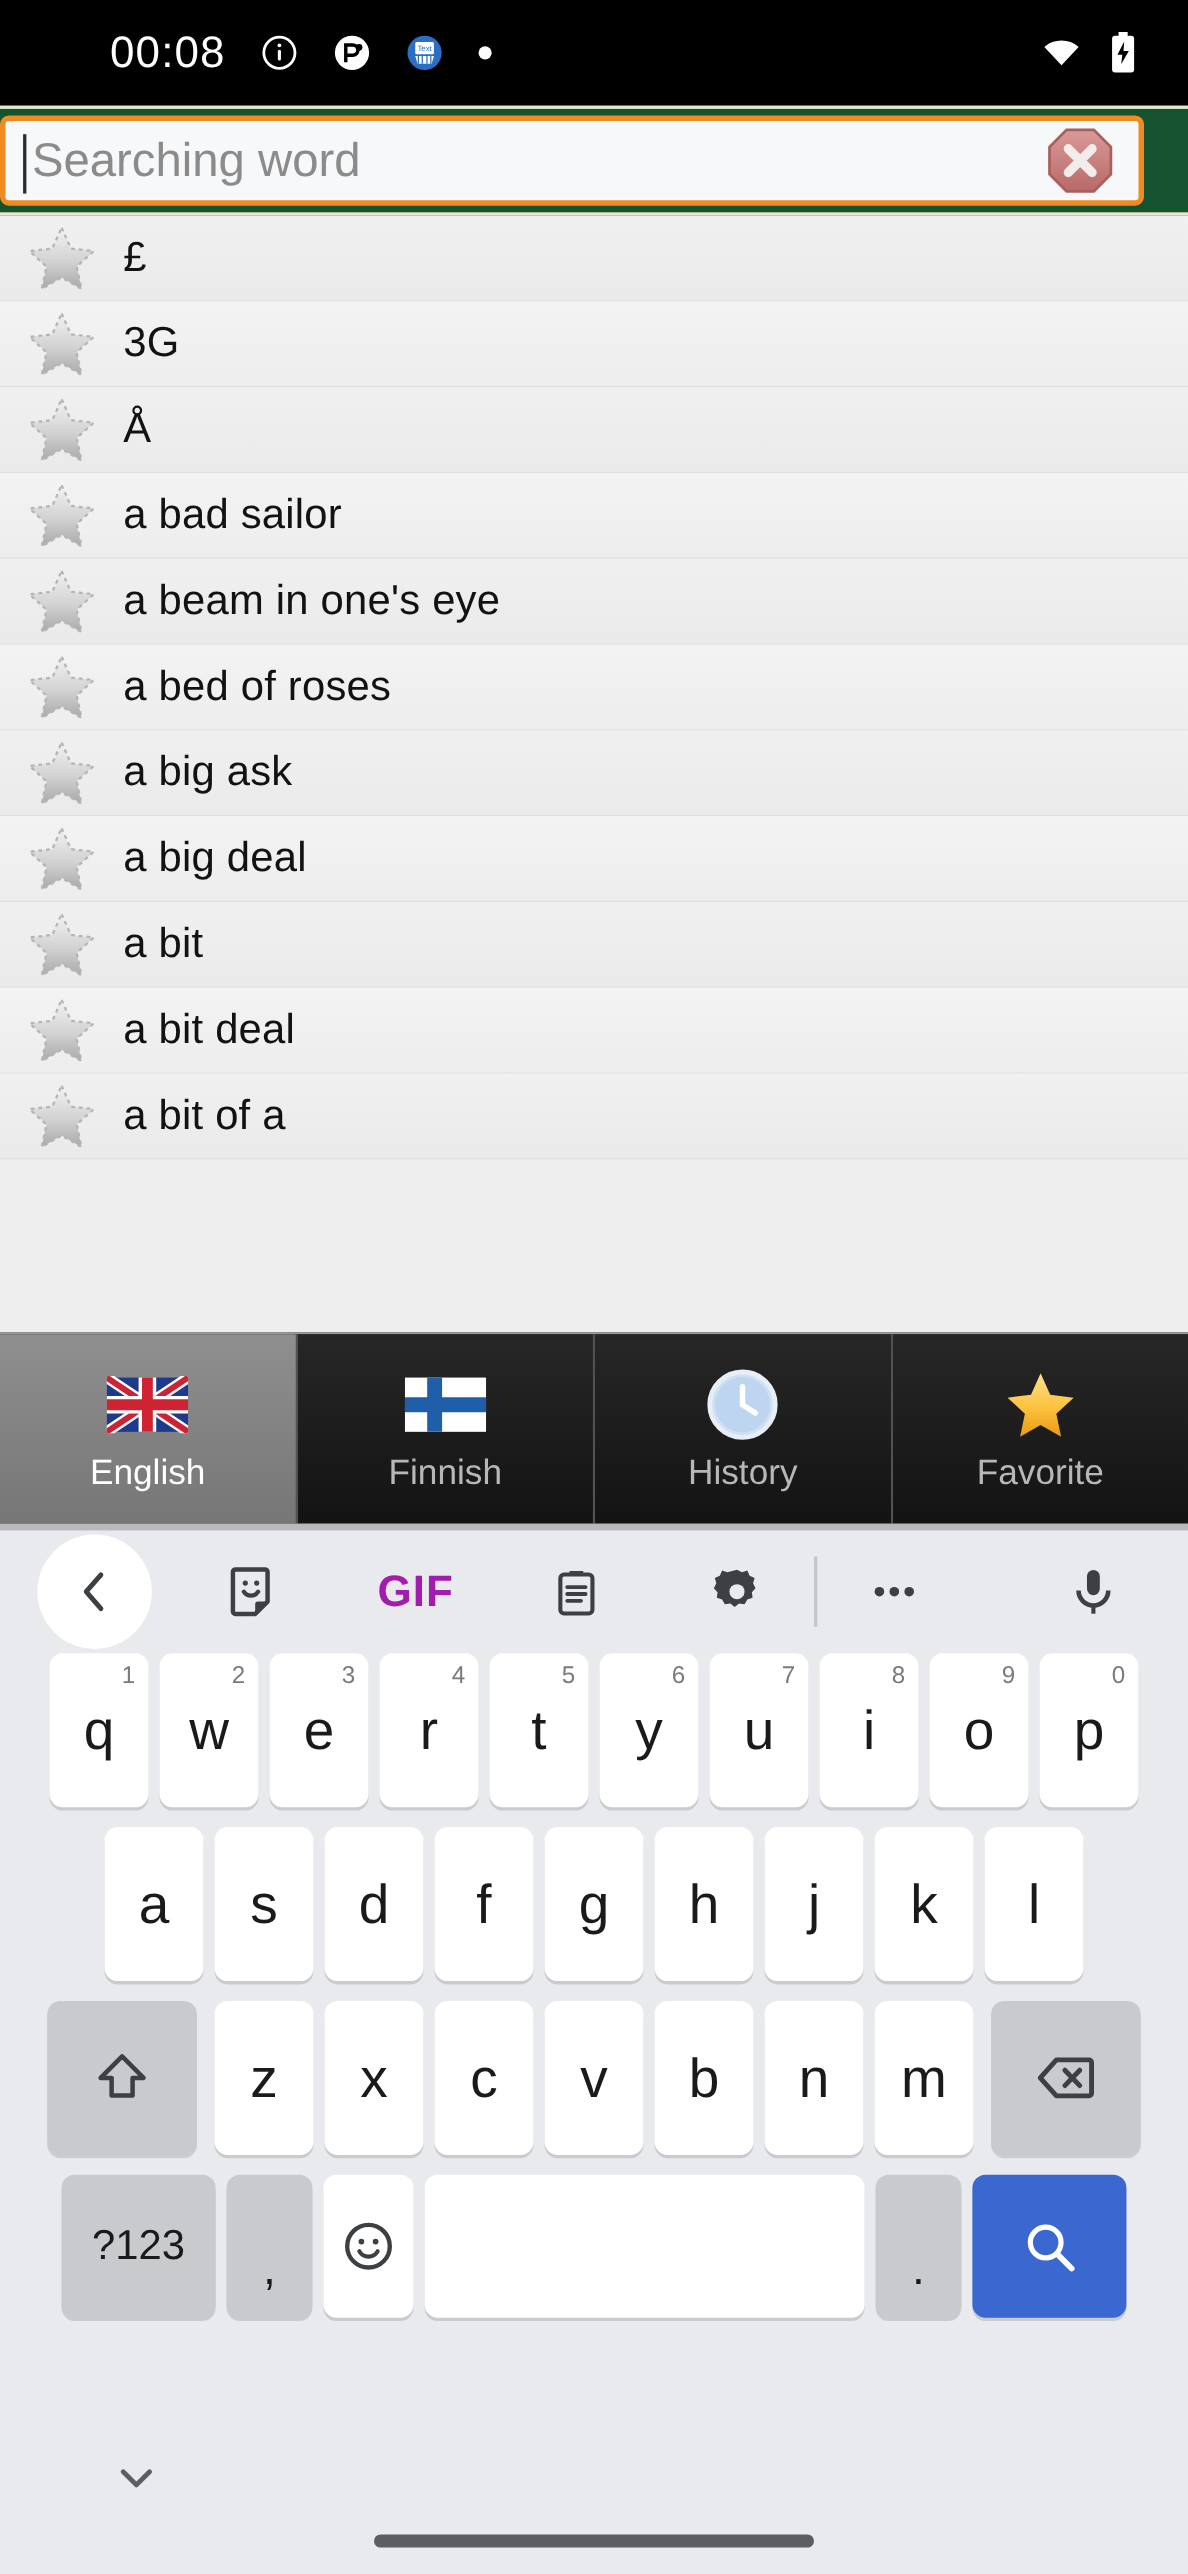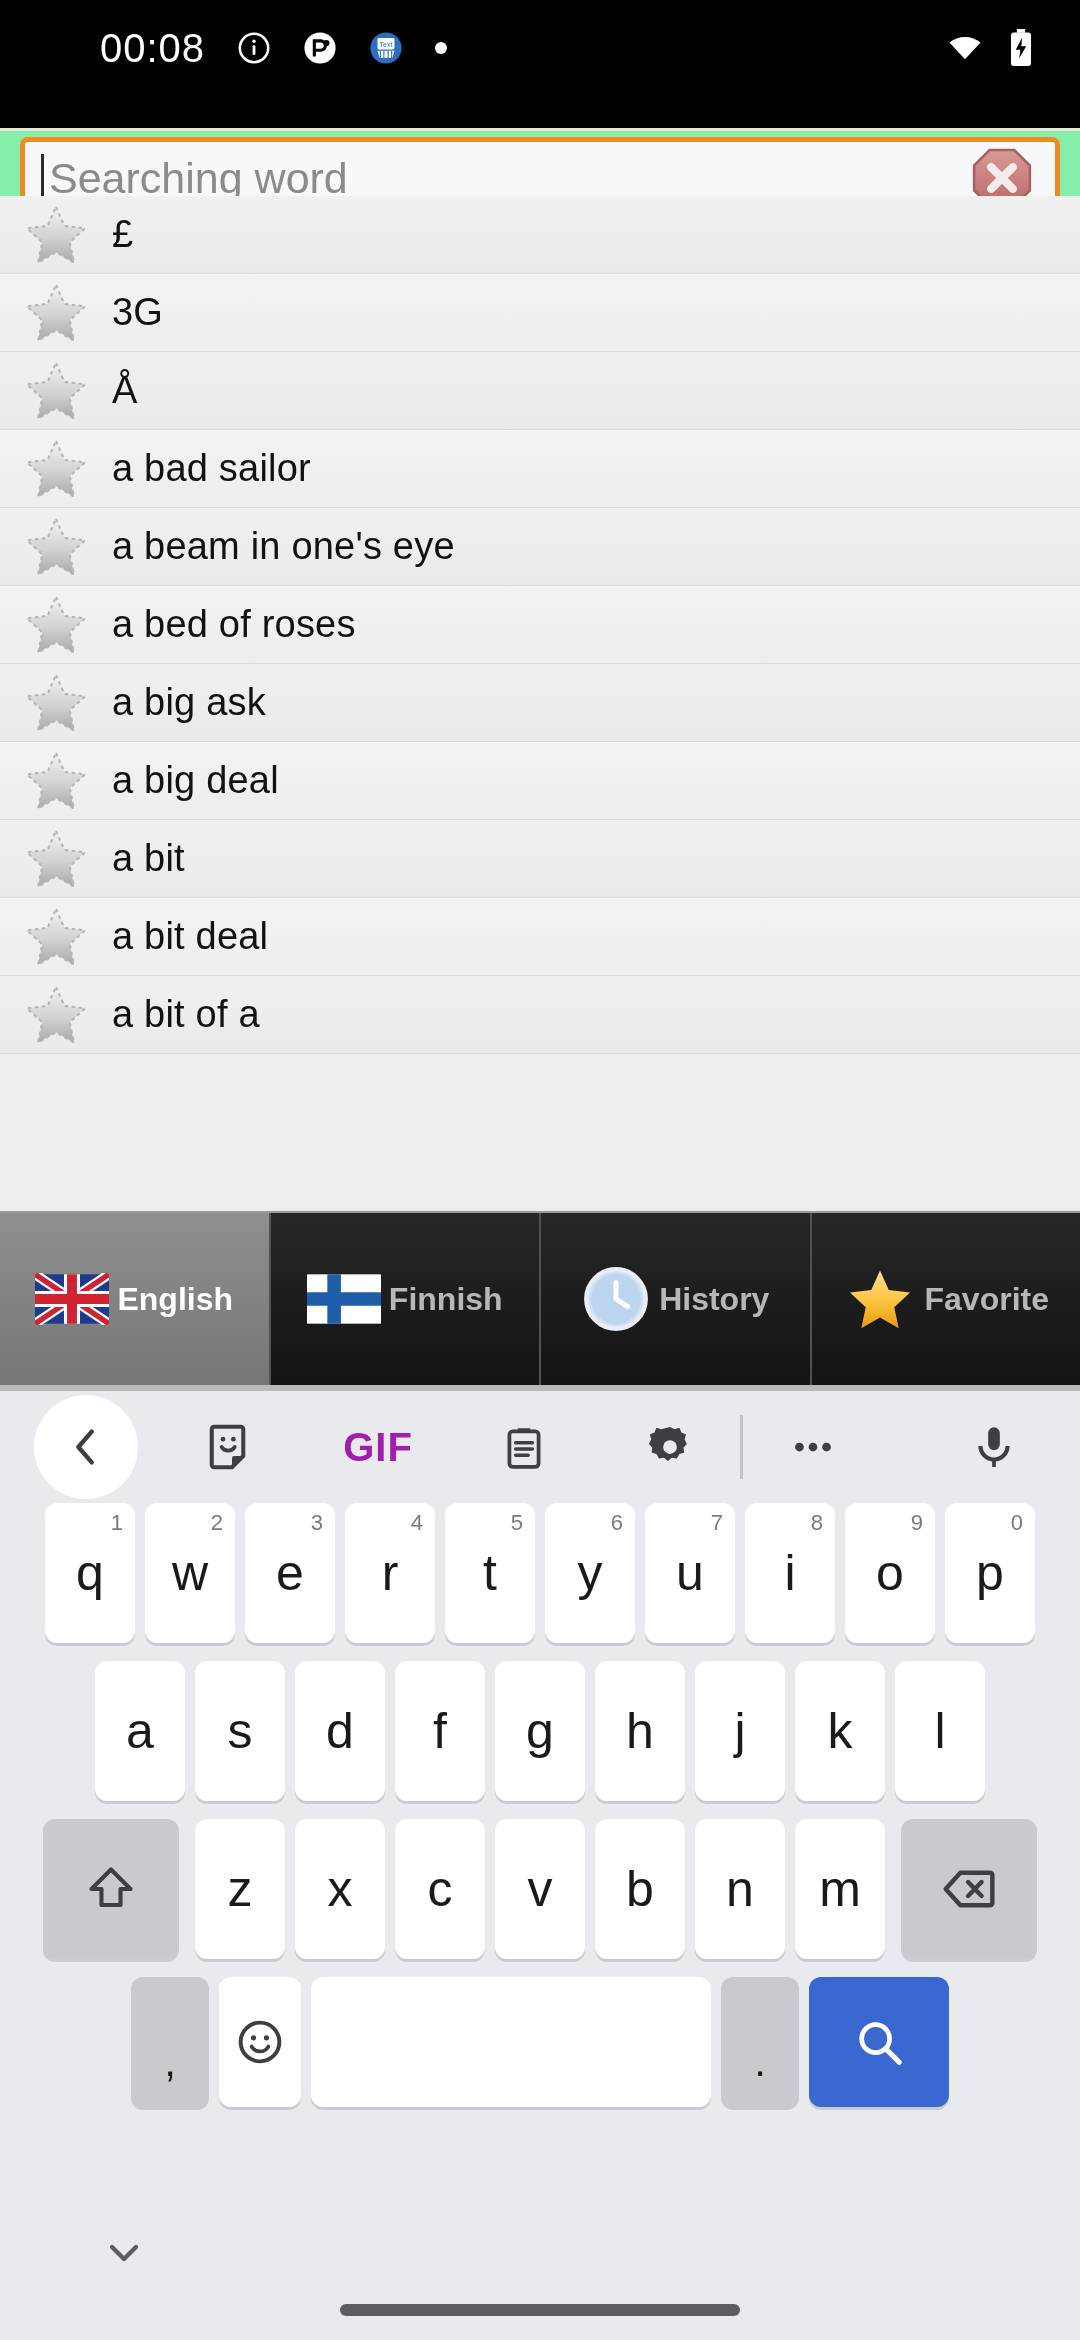--- a/index.html
+++ b/index.html
@@ -18,22 +18,22 @@
   }
   .sb-left { display:flex; align-items:center; gap:32px; margin-left:100px; }
   .sb-clock { color:#fff; font-size:40px; letter-spacing:1px; font-weight:400; }
   .sb-icon { width:34px; height:34px; display:flex; align-items:center; justify-content:center;text-align:center; }
   .sb-right { margin-left:auto; margin-right:42px; display:flex; align-items:center; gap:22px; }
   .dot-small { width:12px; height:12px; border-radius:50%; background:#fff; }
 
   
   .searchbar {
     position:absolute; left:0; top:96px; width:1080px; height:100px;
-    background:#86efac; border-top:3px solid #e8e8d0; border-bottom:3px solid #e8e8d0;
-    display:flex; align-items:center; justify-content:center;margin-top:32px;
+    background:#14532d; border-top:3px solid #e8e8d0; border-bottom:3px solid #e8e8d0;
+    display:flex; align-items:center; 
   }
   .search-wrap {
     position:relative; width:1040px; height:82px;
     border:5px solid #ef8b22; border-radius:8px; background:#f7f8fa;
     display:flex; align-items:center;
     box-shadow:0 0 0 2px rgba(255,255,255,.35) inset;
   }
   .caret {
     position:absolute; left:16px; top:12px; width:3px; height:54px; background:#2b2b2b;
   }
@@ -61,23 +61,23 @@
   .row:nth-child(even){ background:linear-gradient(#f3f3f3,#ededed); }
   .star-cell { width:112px; display:flex; align-items:center; justify-content:center; }
   .row-label { font-size:38px; color:#121212; letter-spacing:.2px; }
 
   
   .tabs {
     position:absolute; left:0; top:1211px; width:1080px; height:174px;
     display:flex; background:#1c1c1c; border-top:2px solid #9a9a9a;
   }
   .tab {
-    flex:1; display:flex; flex-direction:row; align-items:center; justify-content:center;
+    flex:1; display:flex; flex-direction:column; align-items:center; justify-content:center;
     background:linear-gradient(#272727,#131313);
-    border-right:2px solid #525252; gap:8px; position:relative;font-weight:bold;
+    border-right:2px solid #525252; gap:8px; position:relative;
   }
   .tab:last-child{ border-right:none; }
   .tab.active { background:linear-gradient(#8f8f8f,#767676); }
   .tab-label { font-size:32px; color:#b7b7b7; }
   .tab.active .tab-label { color:#ffffff; }
   .tab-icon { height:70px; display:flex; align-items:center; justify-content:center; }
 
   .tabs-underline{
     position:absolute; left:0; top:1385px; width:1080px; height:6px; background:#b9b9b9;
   }
@@ -579,20 +579,21 @@
       </span>
     <div class="key mod back">
       <svg width="56" height="56" viewBox="0 0 24 24">
         <path d="M8.3 5 H21 a1 1 0 0 1 1 1 v12 a1 1 0 0 1-1 1 H8.3 L2 12 Z" fill="none" stroke="#3c4043" stroke-width="1.9" stroke-linejoin="round"></path>
         <path d="M11.6 9 L17.4 15 M17.4 9 L11.6 15" stroke="#3c4043" stroke-width="1.9" stroke-linecap="round"></path>
       </svg>
     </div>
   </div>
 
   <div class="kb-row row4">
+    <div class="key sym">?123</div>
     <div class="key comma">
       <span class="glyph">,</span>
     </div>
     <div class="key emoji">
       <svg width="50" height="50" viewBox="0 0 24 24">
         <circle cx="12" cy="12" r="9.3" fill="none" stroke="#3c4043" stroke-width="1.9"></circle>
         <circle cx="8.9" cy="10" r="1.25" fill="#3c4043"></circle>
         <circle cx="15.1" cy="10" r="1.25" fill="#3c4043"></circle>
         <path d="M8 14.2 a4.6 4.6 0 0 0 8 0" fill="none" stroke="#3c4043" stroke-width="1.8" stroke-linecap="round"></path>
       </svg>

